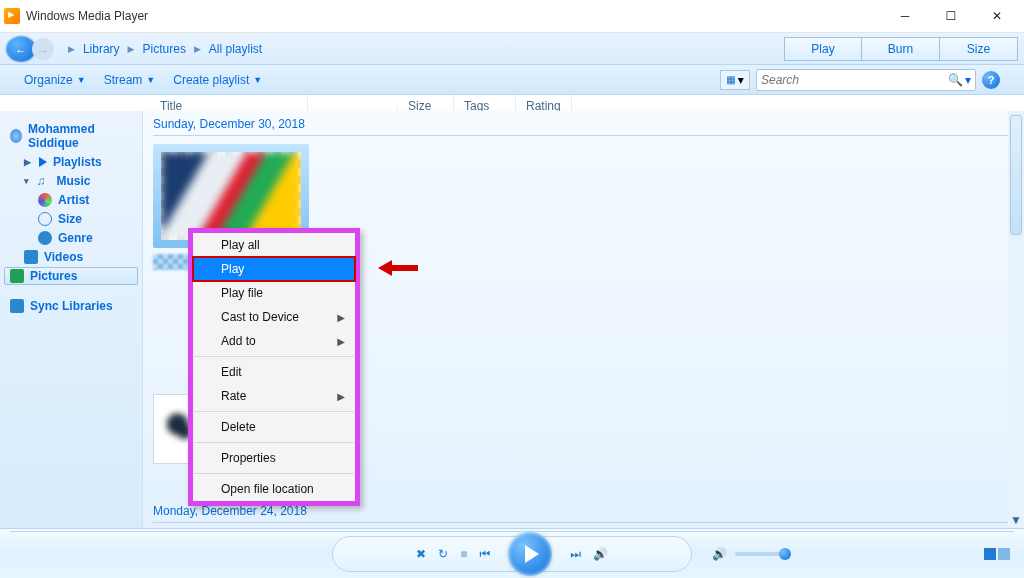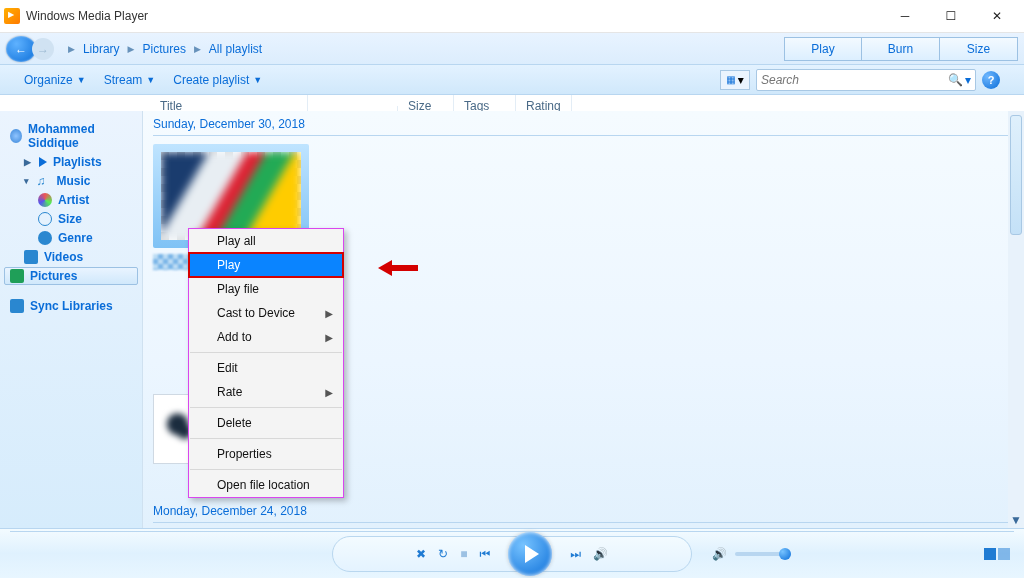--- a/index.html
+++ b/index.html
@@ -70,21 +70,21 @@
 .group .ghdr { color:#0a6dd8; font-weight:normal; margin-bottom:4px; }
 .gline { height:1px; background:#b8d6f0; margin: 0 0 8px 0; }
 .thumb-sel { display:inline-block; padding:8px; background:linear-gradient(#bfe4ff,#7fc2f5); border-radius:2px; }
 .imgthumb { width:140px; height:88px; background: repeating-conic-gradient(#fff 0 25%, #d9d9d9 0 50%) 0 0/16px 16px; display:flex;align-items:center;justify-content:center; overflow:hidden; }
 .imgthumb .blur { width:100%; height:100%; filter: blur(4px); background: linear-gradient(120deg,#1a3c6e 0 25%,#e8eef3 25% 45%,#d23 45% 55%,#2a5 55% 70%,#fc0 70% 100%); }
 .imgthumb2 { width:56px; height:70px; border:1px solid #cfd9e3; margin-left:10px; background:#fff; position:relative; overflow:hidden; }
 .imgthumb2 .blur2 { position:absolute; inset:10px; filter:blur(3px); background: radial-gradient(circle at 40% 40%, #1b2c3e 0 30%, transparent 31%), radial-gradient(circle at 60% 55%, #1b2c3e 0 22%, transparent 23%), #fff; }
 .thumb-sel-caption { margin-top:6px; width:150px; height:16px; background: repeating-conic-gradient(#7cb6e8 0 25%, #bcdcf4 0 50%) 0 0/10px 10px; filter: blur(1px); }
 
 
-.ctx { position:absolute; left:188px; top:228px; width:156px; background:#f4f4f4; border:1px solid #d946ef; box-shadow: 3px 3px 6px rgba(0,0,0,.25); z-index:10; }
+.ctx { position:absolute; left:188px; top:228px; width:172px; background:#f4f4f4; border:5px solid #d946ef; box-shadow: 3px 3px 6px rgba(0,0,0,.25); z-index:10; }
 .ctx .mitem { height:24px; display:flex; align-items:center; padding: 0 12px 0 28px; color:#111; cursor:pointer; position:relative; }
 .ctx .mitem.hi { background:#0a84ff; color:#fff; outline:2px solid #d40000; outline-offset:-1px; }
 .ctx .mitem .sub { position:absolute; right:10px; color:#555; font-size:10px; }
 .ctx .msep { height:1px; background:#d8d8d8; margin:3px 1px; }
 
 
 .arrow { position:absolute; left:378px; top:258px; z-index:20; }
 .arrow svg { display:block; }
 
 

